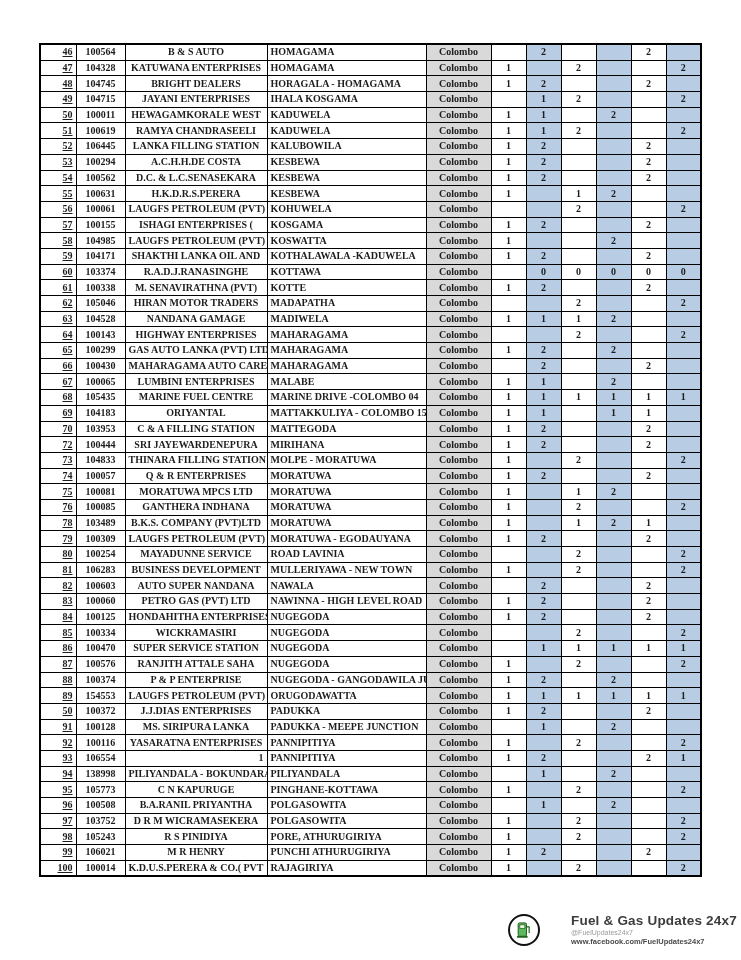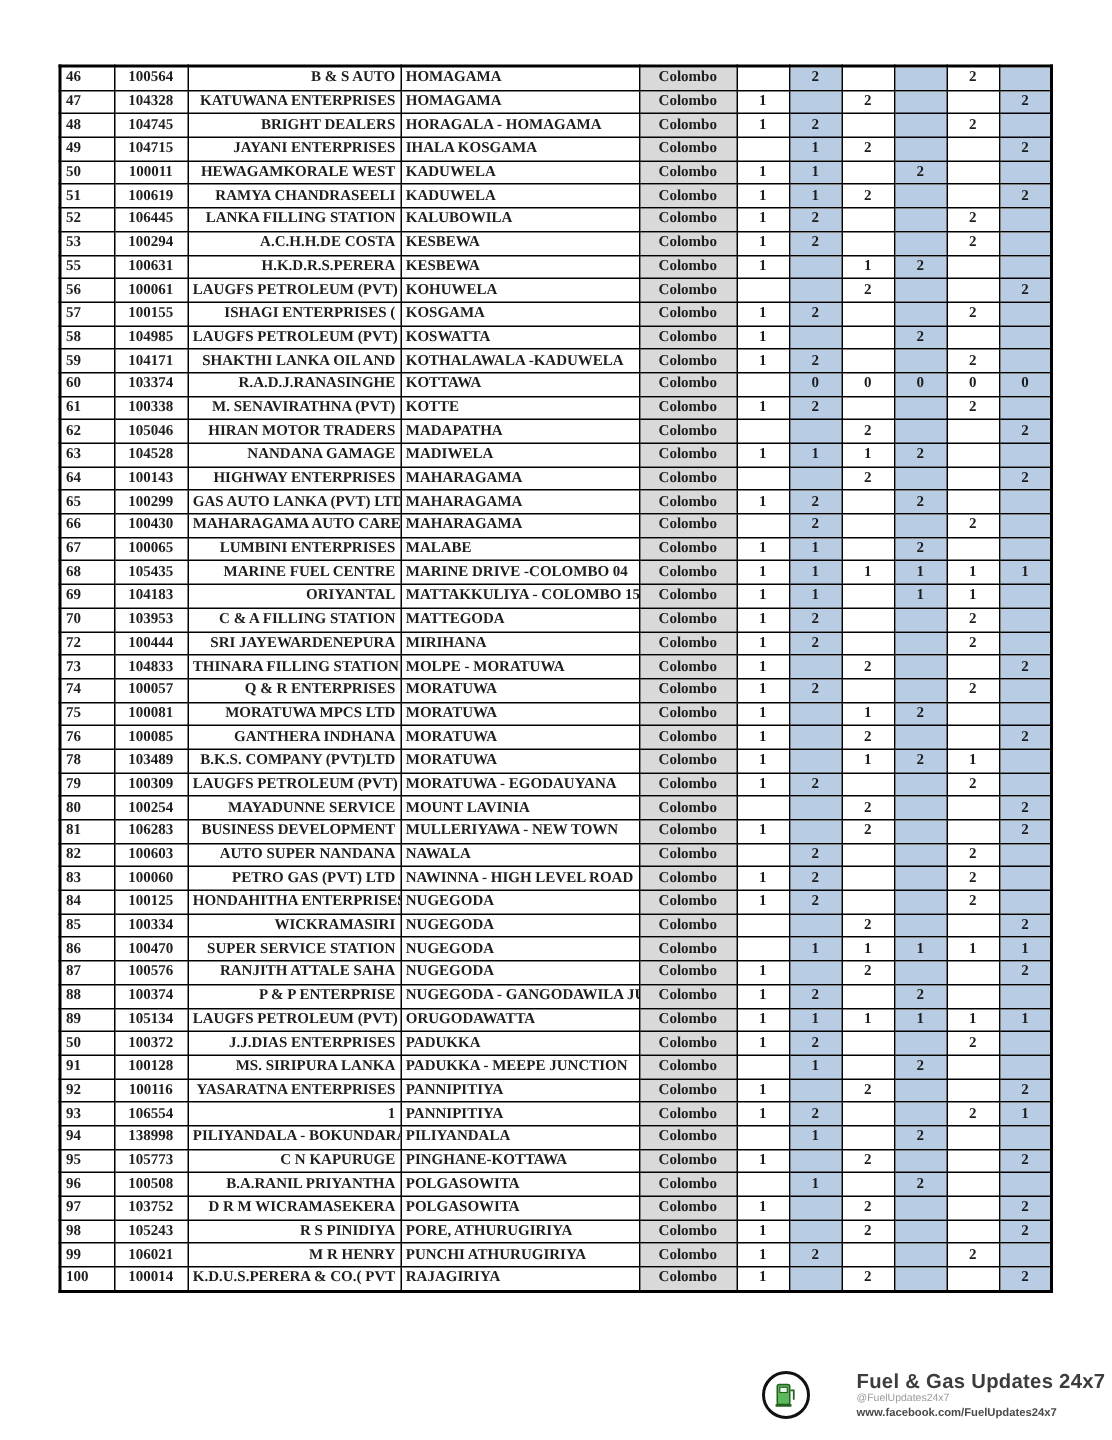--- a/index.html
+++ b/index.html
@@ -29,23 +29,23 @@
     padding: 0 3px;
     font-family: "Liberation Serif", serif;
     font-size: 10px;
     font-weight: bold;
     color: #1d1d1d;
     line-height: 1;
     white-space: nowrap;
     overflow: hidden;
     background: #ffffff;
   }
-  td.c-no   { text-align: left; }
+  td.c-no   { text-align: right; text-decoration: underline; }
   td.c-code { text-align: center; }
-  td.c-name { text-align: right;  }
+  td.c-name { text-align: center;  }
   td.c-loc  { text-align: left;  }
   td.c-dist { text-align: center; background: var(--gray-cell, #d9d9d9) !important; }
   td.c-val  { text-align: center; }
   td.c-val.shaded { background: var(--blue-cell, #b8cce4) !important; }
 
   .footer {
     position: absolute;
     left: 508px;
     top: 914px;
     display: flex;
@@ -207,20 +207,33 @@
     <td class="c-loc">KESBEWA</td>
     <td class="c-dist">Colombo</td>
     <td class="c-val">1</td>
     <td class="c-val shaded">2</td>
     <td class="c-val"></td>
     <td class="c-val shaded"></td>
     <td class="c-val">2</td>
     <td class="c-val shaded"></td>
   </tr>
         <tr>
+    <td class="c-no">54</td>
+    <td class="c-code">100562</td>
+    <td class="c-name">D.C. &amp; L.C.SENASEKARA</td>
+    <td class="c-loc">KESBEWA</td>
+    <td class="c-dist">Colombo</td>
+    <td class="c-val">1</td>
+    <td class="c-val shaded">2</td>
+    <td class="c-val"></td>
+    <td class="c-val shaded"></td>
+    <td class="c-val">2</td>
+    <td class="c-val shaded"></td>
+  </tr>
+        <tr>
     <td class="c-no">55</td>
     <td class="c-code">100631</td>
     <td class="c-name">H.K.D.R.S.PERERA</td>
     <td class="c-loc">KESBEWA</td>
     <td class="c-dist">Colombo</td>
     <td class="c-val">1</td>
     <td class="c-val shaded"></td>
     <td class="c-val">1</td>
     <td class="c-val shaded">2</td>
     <td class="c-val"></td>
@@ -509,21 +522,21 @@
     <td class="c-val shaded">2</td>
     <td class="c-val"></td>
     <td class="c-val shaded"></td>
     <td class="c-val">2</td>
     <td class="c-val shaded"></td>
   </tr>
         <tr>
     <td class="c-no">80</td>
     <td class="c-code">100254</td>
     <td class="c-name">MAYADUNNE SERVICE</td>
-    <td class="c-loc">MOUNT LAVINIA</td>
+    <td class="c-loc">ROAD LAVINIA</td>
     <td class="c-dist">Colombo</td>
     <td class="c-val"></td>
     <td class="c-val shaded"></td>
     <td class="c-val">2</td>
     <td class="c-val shaded"></td>
     <td class="c-val"></td>
     <td class="c-val shaded">2</td>
   </tr>
         <tr>
     <td class="c-no">81</td>
@@ -624,21 +637,21 @@
     <td class="c-dist">Colombo</td>
     <td class="c-val">1</td>
     <td class="c-val shaded">2</td>
     <td class="c-val"></td>
     <td class="c-val shaded">2</td>
     <td class="c-val"></td>
     <td class="c-val shaded"></td>
   </tr>
         <tr>
     <td class="c-no">89</td>
-    <td class="c-code">105134</td>
+    <td class="c-code">154553</td>
     <td class="c-name">LAUGFS PETROLEUM (PVT)</td>
     <td class="c-loc">ORUGODAWATTA</td>
     <td class="c-dist">Colombo</td>
     <td class="c-val">1</td>
     <td class="c-val shaded">1</td>
     <td class="c-val">1</td>
     <td class="c-val shaded">1</td>
     <td class="c-val">1</td>
     <td class="c-val shaded">1</td>
   </tr>

